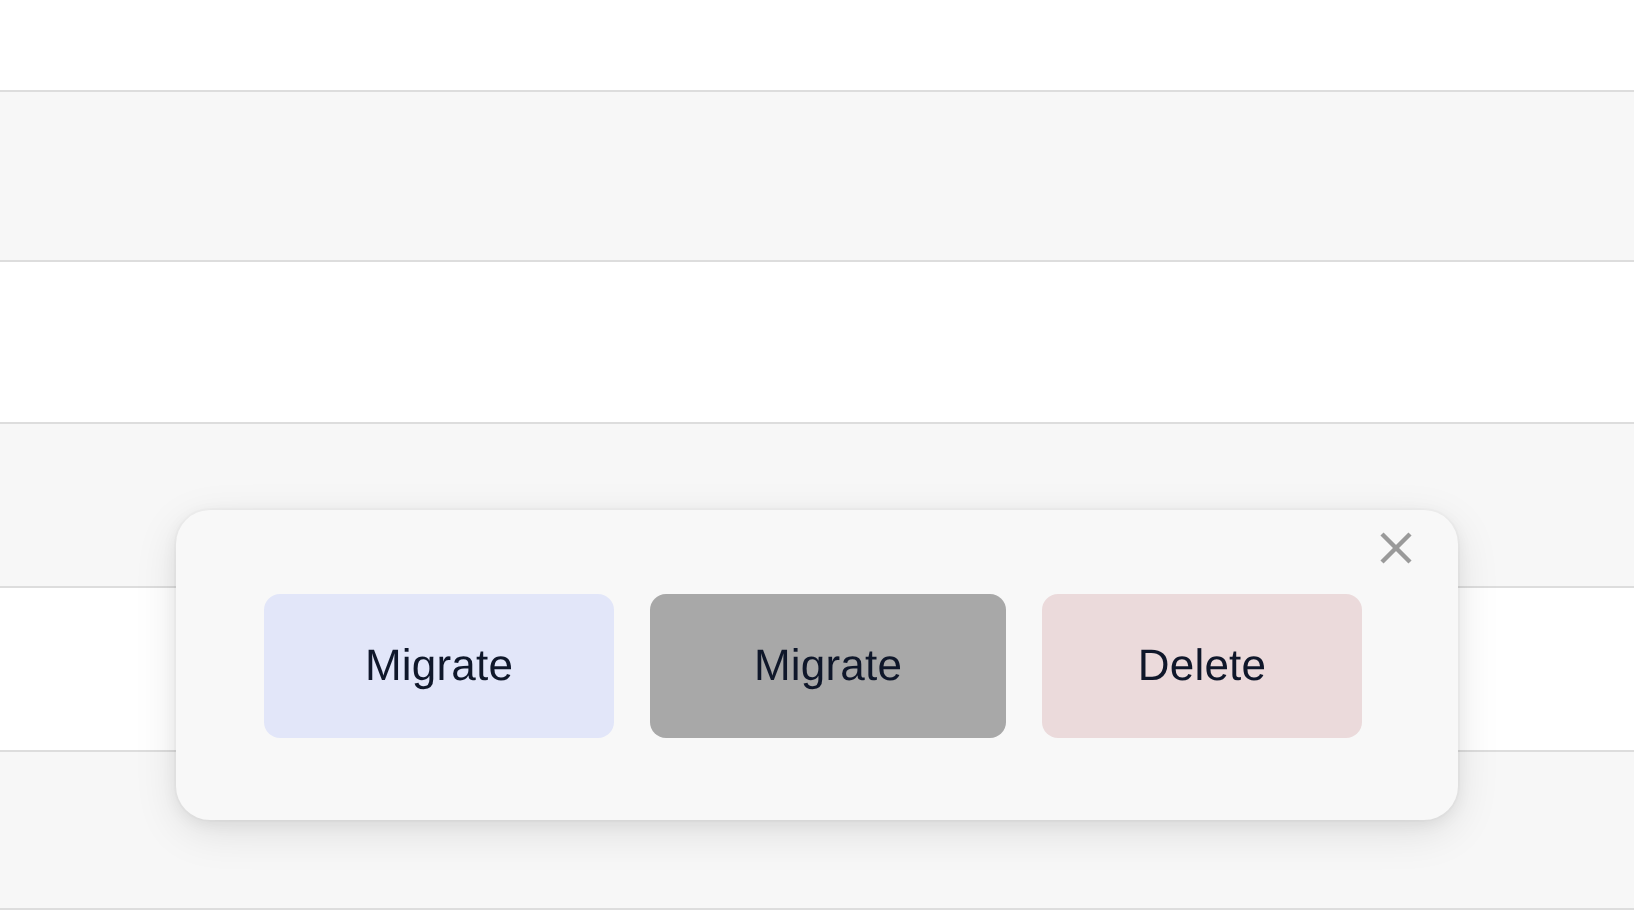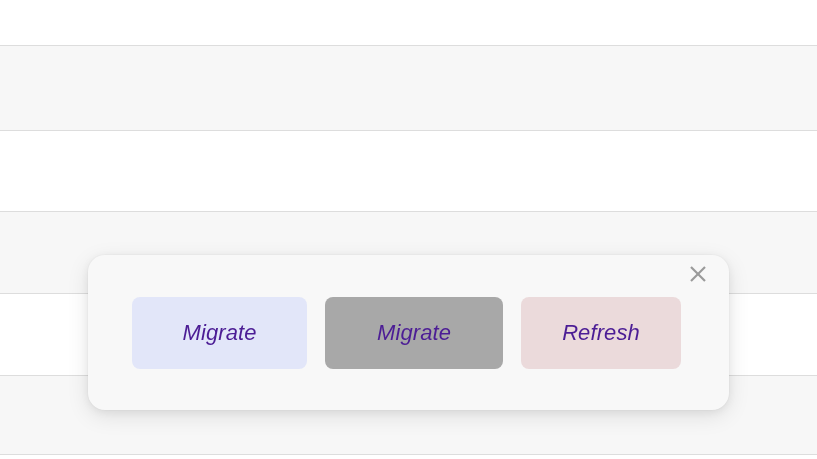--- a/index.html
+++ b/index.html
@@ -94,28 +94,27 @@
 
   .action-btn {
     height: 72px;
     min-width: 160px;
     padding: 0 28px;
     border: none;
     border-radius: 8px;
     font-family: "Liberation Sans", sans-serif;
     font-size: 22px;
     font-weight: 400;
-    color: #4c1d95;
+    color: #0f172a;
     cursor: pointer;
     display: flex;
     align-items: center;
     justify-content: center;
     letter-spacing: 0.1px;
     box-sizing: border-box;
-    font-style: italic;
   }
   .btn-migrate {
     background: #e2e6f9;
     width: 175px;
   }
   .btn-refresh {
     background: #a8a8a8;
     width: 178px;
   }
   .btn-delete {
@@ -143,18 +142,18 @@
     <div class="close-icon">
       <svg width="22" height="22" viewBox="0 0 22 22" aria-hidden="true">
         <line x1="4" y1="4" x2="18" y2="18" stroke="currentColor" stroke-width="2.2" stroke-linecap="butt"></line>
         <line x1="18" y1="4" x2="4" y2="18" stroke="currentColor" stroke-width="2.2" stroke-linecap="butt"></line>
       </svg>
     </div>
 
     <div class="button-row">
       <button class="action-btn btn-migrate">Migrate</button>
       <button class="action-btn btn-refresh">Migrate</button>
-      <button class="action-btn btn-delete">Refresh</button>
+      <button class="action-btn btn-delete">Delete</button>
     </div>
 
   </div>
 
 </div>
 
 </body></html>

